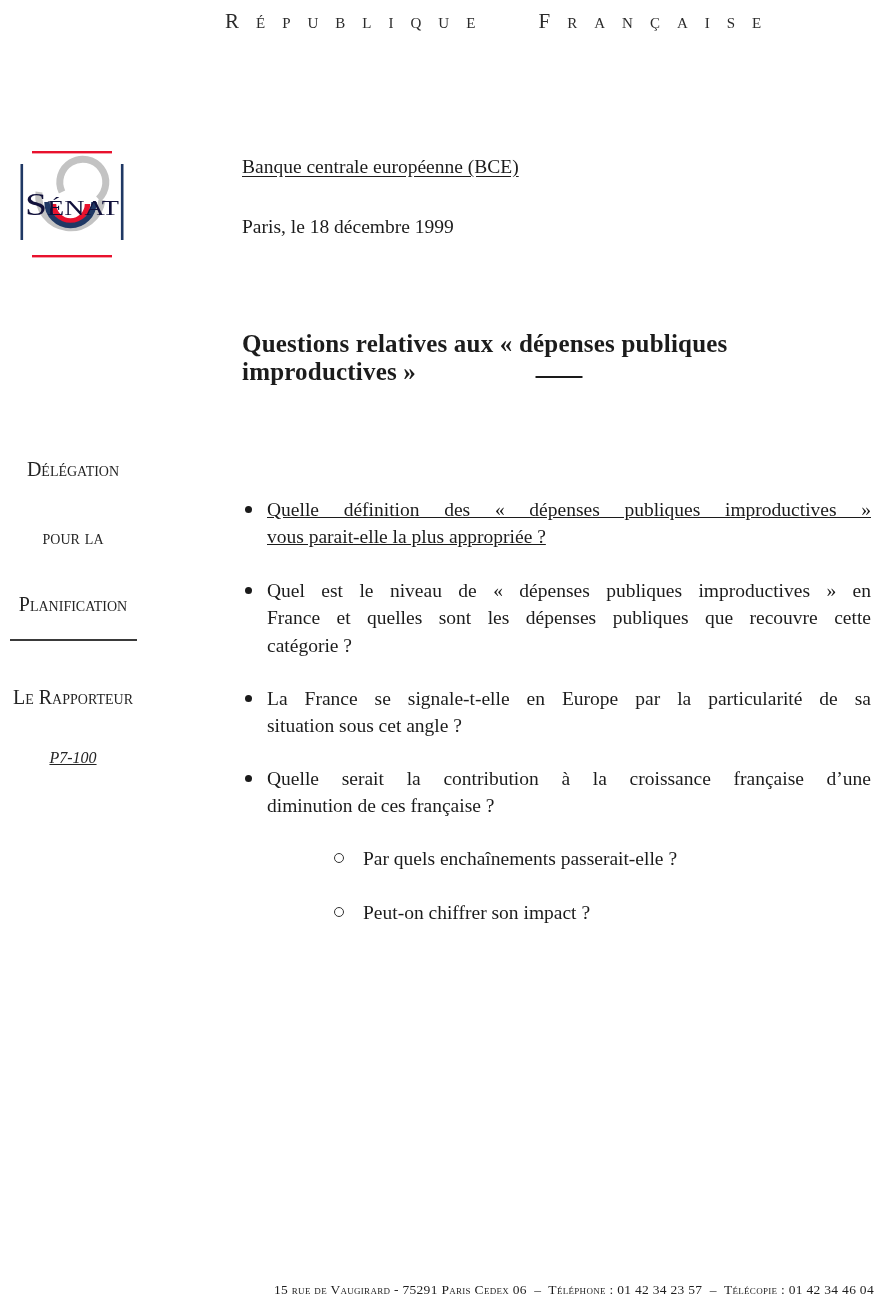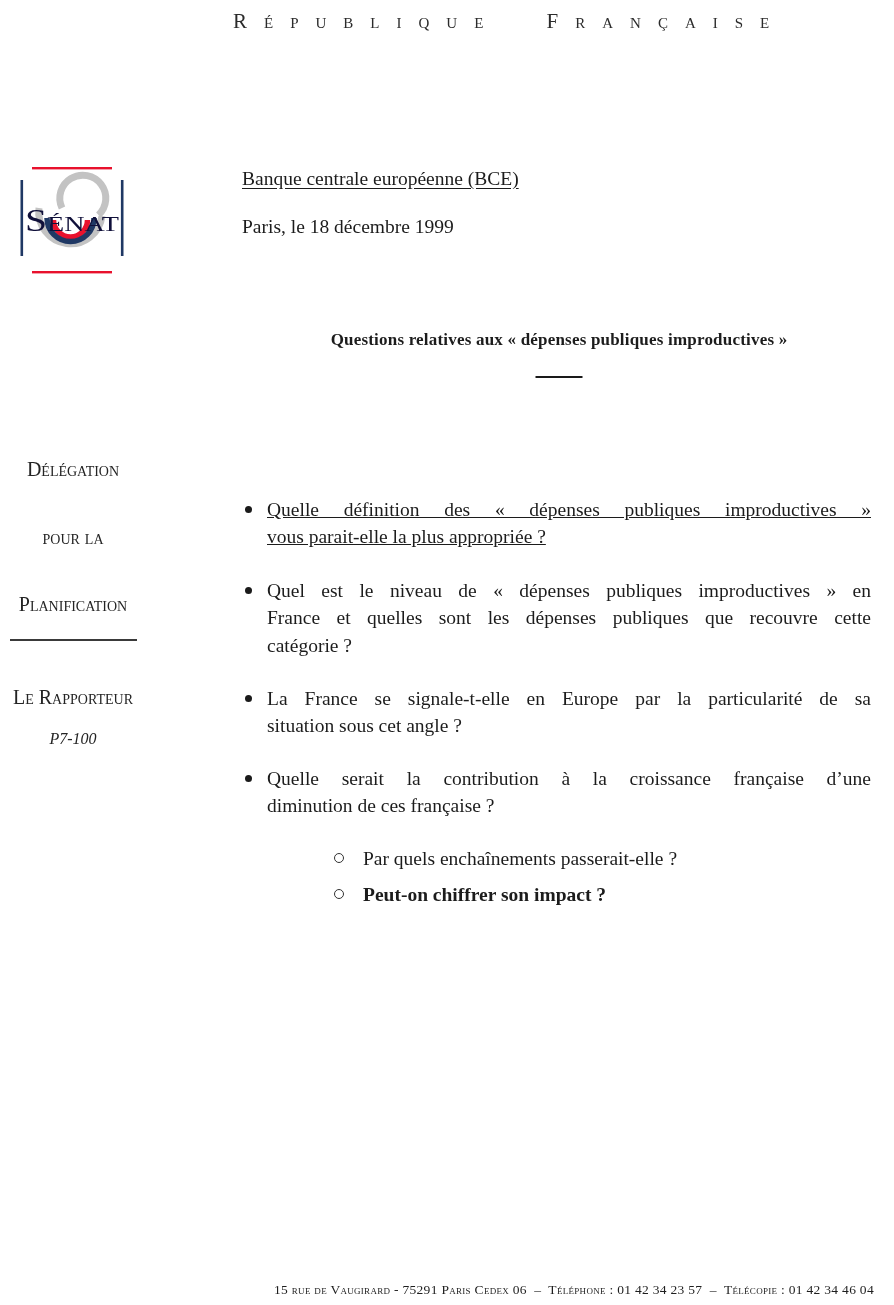--- a/index.html
+++ b/index.html
@@ -3,47 +3,47 @@
 <meta charset="utf-8">
 <style>
   html,body { margin:0; padding:0; background:#ffffff; }
   .page {
     position:relative; width:894px; height:1305px; background:#ffffff;
     font-family:"Liberation Serif", serif; color:#1c1c1c; overflow:hidden;
   }
 
   
   .rf-header {
-    position:absolute; left:233px; top:9px;
+    position:absolute; left:225px; top:9px;
     font-size:21px; font-variant:small-caps;
     letter-spacing:17px; word-spacing:24px; white-space:nowrap; color:#2b2b2b;
   }
 
   
-  .logo-box { position:absolute; left:20px; top:160px; width:104px; height:115px; }
+  .logo-box { position:absolute; left:20px; top:144px; width:104px; height:115px; }
   .logo-box svg { display:block; }
   .logo-senat-text { font-family:"Liberation Serif", serif; font-variant:small-caps; }
 
   
   .sidebar { position:absolute; left:8px; top:418px; width:130px; text-align:center; color:#242424; }
   .org-line { font-variant:small-caps; font-size:20px; line-height:31.5px;margin-top:36px; }
   .sidebar-divider { margin:18px auto 0 auto; width:127px; height:0; border-top:2px solid #3a3a3a; }
   .role { margin-top:44px; font-variant:small-caps; font-size:20px; line-height:24px; }
-  .reference { margin-top:21px; font-style:italic; font-size:16px; }
+  .reference { margin-top:40px; font-style:italic; font-size:16px;text-decoration:underline; }
 
   
   .content { position:absolute; left:242px; top:0; width:634px; height:1305px; }
   .recipient {
-    position:absolute; top:168px; left:0; font-size:19.5px;
+    position:absolute; top:156px; left:0; font-size:19.5px;
     text-decoration:underline; text-underline-offset:3px;
   }
   .dateline { position:absolute; top:216px; left:0; font-size:19.5px; }
   .letter-title {
     position:absolute; top:330px; left:0; width:100%;
-    text-align:center; font-weight:bold; font-size:17px; letter-spacing:0.2px;
+    font-weight:bold; font-size:25px; letter-spacing:0.2px;
   }
   .title-rule {
     position:absolute; top:376px; left:50%; transform:translateX(-50%);
     width:47px; height:0; border-top:2.5px solid #1a1a1a;
   }
 
   .bullet {
     position:absolute; left:0; width:629px; padding-left:25px; box-sizing:border-box;
     font-size:19.5px; line-height:27.4px;
   }
@@ -55,21 +55,21 @@
   .jline { text-align:justify; text-align-last:justify; }
 
   .sub-bullet {
     position:absolute; left:0; width:634px; padding-left:121px; box-sizing:border-box;
     font-size:19.5px; line-height:27.4px;
   }
   .sub-bullet .ring {
     position:absolute; left:92px; top:8px; width:10px; height:10px;
     border:1.6px solid #333; border-radius:50%; box-sizing:border-box; background:transparent;
   }
-  .s1 { top:845px; } .s2 { top:881px;font-weight:bold; }
+  .s1 { top:845px; } .s2 { top:899px; }
 
   
   .footer {
     position:absolute; left:238px; top:1282px;
     font-size:13.5px; font-variant:small-caps; letter-spacing:0.3px;
     white-space:pre; color:#1e1e1e;margin-left:36px;
   }
 </style>
 </head>
 <body>

